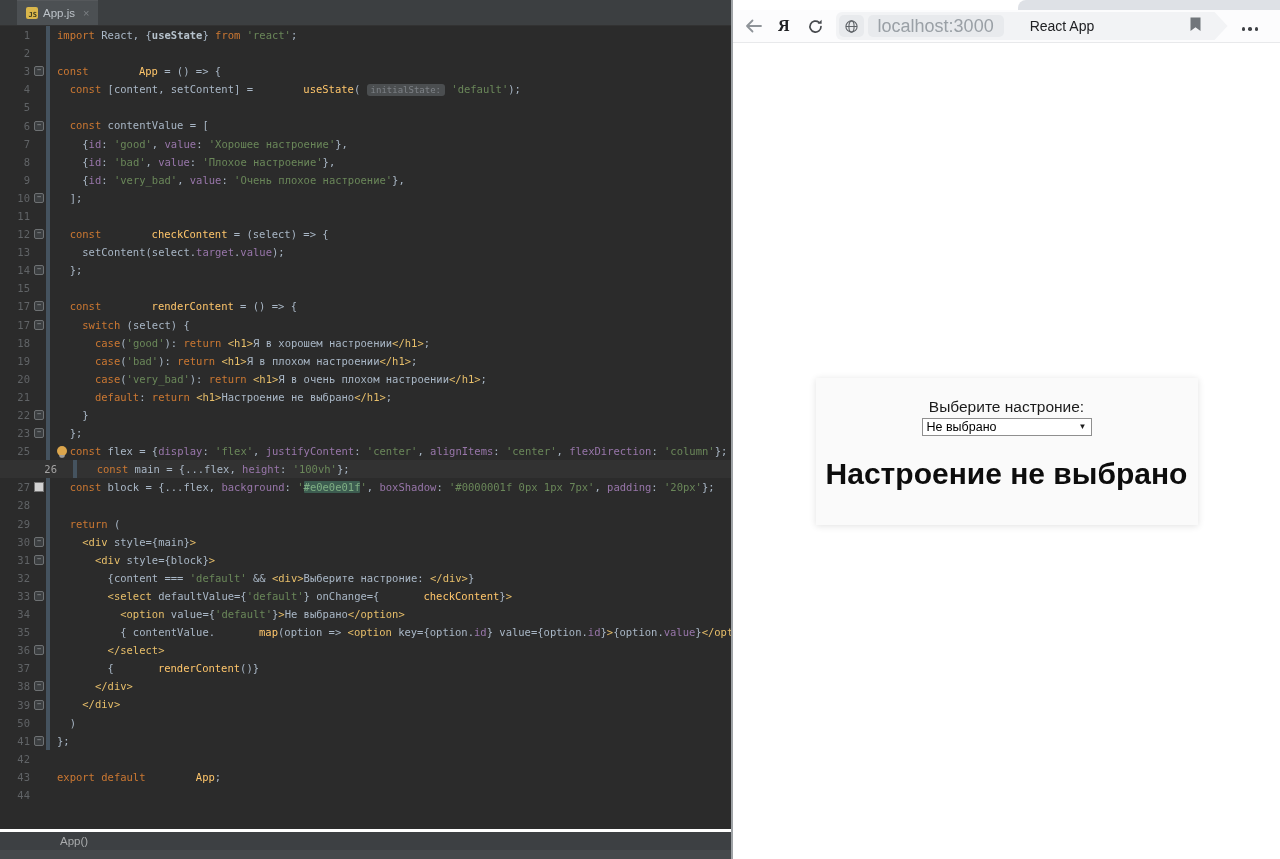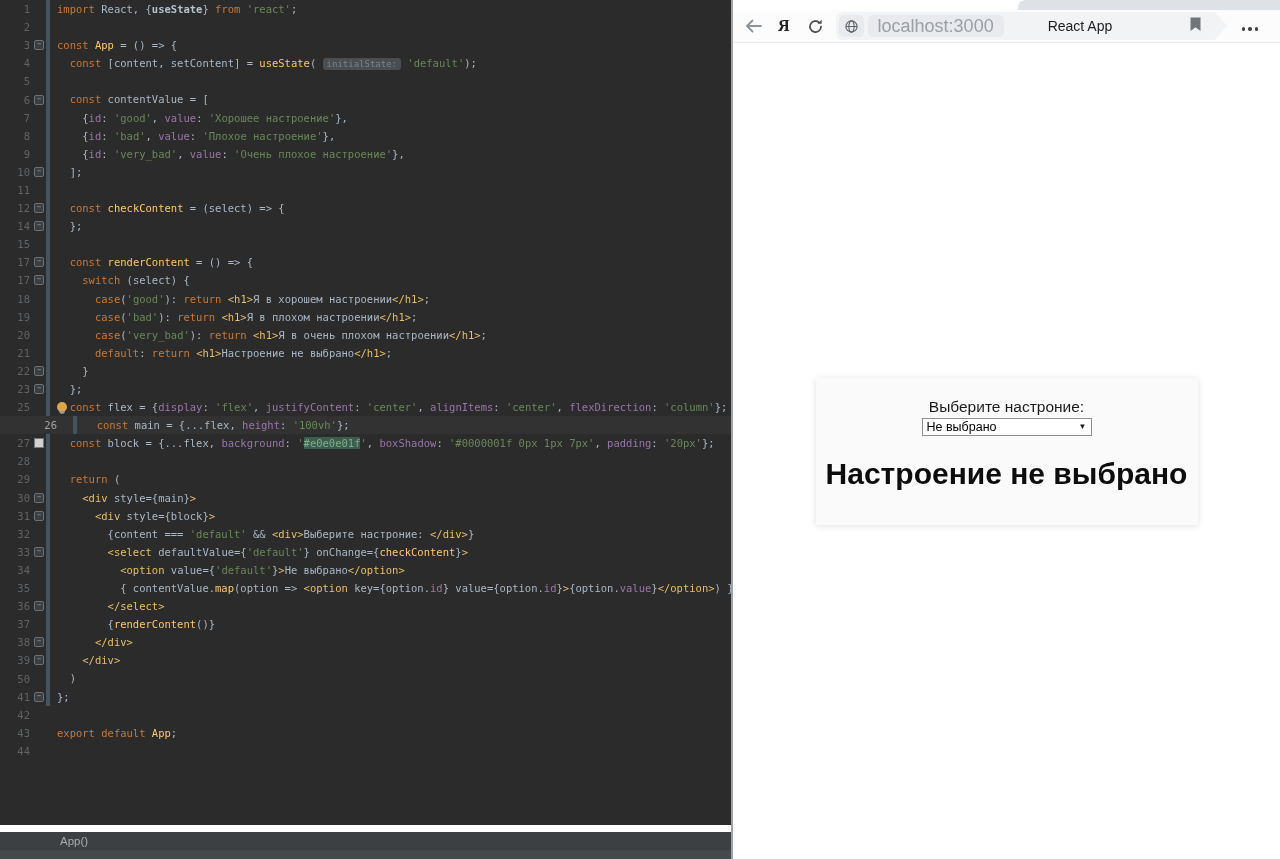--- a/index.html
+++ b/index.html
@@ -27,30 +27,30 @@
         font:7px/6px "DejaVu Sans Mono",monospace;text-align:center;font-style:normal;}
   .swatch{width:8px;height:8px;background:#d2d2d2;border:1px solid #777;display:inline-block;}
   .vcs{width:4px;flex:none;height:100%;}
   .vcs.on{background:#45535f;}
   .codecell{flex:1;overflow:hidden;position:relative;padding-left:7px;
             font:10.5px/18.1px "DejaVu Sans Mono",monospace;color:#a9b7c6;}
   .tk-p{color:#a9b7c6;}
   .tk-k{color:#cc7832;}
   .tk-s{color:#6a8759;}
   .tk-f{color:#9876aa;}
-  .tk-y{color:#ffc66b;}
+  .tk-y{color:#ffc66b;margin-left:44px;}
   .tk-t{color:#e8bf6a;}
   .tk-b{color:#b6c2cc;font-weight:bold;}
   .tk-h{background:#4b4e50;color:#7e8287;border-radius:3px;padding:1px 4px;font-size:9px;text-align:center;}
   .tk-hs{color:#7fae83;background:#3c5c50;border-radius:1px;}
   .bulb{position:absolute;left:7px;top:4px;width:10px;height:10px;background:#dba54c;border-radius:50%;
         box-shadow:0 4px 0 -2px #8a8a8a;z-index:2;}
   .bulb:after{content:"";position:absolute;left:3px;top:9px;width:4px;height:2px;background:#9a9a9a;}
 
-  .breadcrumb-bar{height:18px;background:#3d4043;border-top:7px solid #ffffff;flex:none;
+  .breadcrumb-bar{height:18px;background:#3d4043;border-top:3px solid #ffffff;flex:none;
                   display:flex;align-items:center;padding-left:60px;}
   .breadcrumb-bar span{color:#a9abad;font-size:11.5px;}
   .status-strip{height:9px;background:#46494c;flex:none;}
 
   .pane-divider{width:2px;height:859px;background:#9fa3a6;flex:none;}
 
   
   .browser-pane{width:547px;height:859px;background:#ffffff;display:flex;flex-direction:column;overflow:hidden;}
   .btabstrip{height:10px;background:#ffffff;position:relative;flex:none;}
   .btabstrip .grayblock{position:absolute;right:0;top:0;width:262px;height:10px;background:#dee1e6;border-radius:8px 0 0 0;}
@@ -59,21 +59,21 @@
   .nav-ic{flex:none;display:flex;align-items:center;justify-content:center;}
   .back-ic{margin-right:16px;}
   .ya{font-size:16px;font-weight:bold;color:#1f2023;margin-right:18px;font-family:"Liberation Serif",serif;}
   .reload-ic{margin-right:13px;}
   .omnibox{height:28px;background:#f2f3f5;border-radius:6px;display:flex;align-items:center;flex:1;max-width:392px;
            clip-path:polygon(0 0,calc(100% - 13px) 0,100% 50%,calc(100% - 13px) 100%,0 100%);
            padding-left:3px;box-sizing:border-box;}
   .sitechip{width:25px;height:22px;background:#e8eaed;border-radius:5px;display:flex;align-items:center;justify-content:center;flex:none;}
   .urlchip{height:22px;background:#e8eaed;border-radius:5px;display:flex;align-items:center;padding:0 10px;margin-left:4px;flex:none;}
   .urlchip span{color:#9aa0a6;font-size:18px;}
-  .ptitle{color:#202124;font-size:14px;margin-left:44px;white-space:nowrap;}
+  .ptitle{color:#202124;font-size:14px;margin-left:26px;white-space:nowrap;}
   .obspacer{flex:1;}
   .bmk{margin-right:26px;flex:none;}
   .dots{display:flex;gap:3px;margin-left:14px;margin-top:6px;}
   .dots i{width:3.5px;height:3.5px;border-radius:50%;background:#3f4246;display:block;}
 
   .bcontent{flex:1;display:flex;align-items:center;justify-content:center;background:#ffffff;}
   .mood-card{width:382px;box-sizing:border-box;background:#fafafa;box-shadow:0 1px 7px rgba(0,0,0,0.12);
              padding:20px 20px 34px;display:flex;flex-direction:column;align-items:center;}
   .mood-label{font-size:15.5px;color:#1b1b1b;margin-bottom:2px;}
   .mood-select{width:170px;height:18px;box-sizing:border-box;border:1px solid #8f8f8f;background:#fff;
@@ -81,34 +81,42 @@
   .mood-select .val{font-size:12.5px;color:#000;}
   .mood-select .arr{font-size:8px;color:#1c1c1c;}
   .mood-heading{font-size:30px;font-weight:bold;color:#0d0d0d;margin:21px 0 0;white-space:nowrap;}
 </style>
 </head>
 <body>
 
 <div class="screen">
 
   <div class="editor-pane">
+    <div class="tab-bar">
+      <div class="tab">
+        <span class="jsicon">JS</span>
+        <span class="tab-title">App.js</span>
+        <span class="tab-close">×</span>
+      </div>
+    </div>
 
     <div class="code-scroll">
         <div class="code-line"><span class="ln">1</span><span class="foldcol"></span><span class="vcs on"></span><span class="codecell"><span class="tk-k">import </span><span class="tk-p">React, {</span><span class="tk-b">useState</span><span class="tk-p">} </span><span class="tk-k">from </span><span class="tk-s">'react'</span><span class="tk-p">;</span></span></div>
         <div class="code-line"><span class="ln">2</span><span class="foldcol"></span><span class="vcs on"></span><span class="codecell"></span></div>
         <div class="code-line"><span class="ln">3</span><span class="foldcol"><i class="fold">−</i></span><span class="vcs on"></span><span class="codecell"><span class="tk-k">const </span><span class="tk-y">App</span><span class="tk-p"> = () =&gt; {</span></span></div>
         <div class="code-line"><span class="ln">4</span><span class="foldcol"></span><span class="vcs on"></span><span class="codecell"><span class="tk-p">  </span><span class="tk-k">const</span><span class="tk-p"> [content, setContent] = </span><span class="tk-y">useState</span><span class="tk-p">( </span><span class="tk-h">initialState:</span><span class="tk-s"> 'default'</span><span class="tk-p">);</span></span></div>
         <div class="code-line"><span class="ln">5</span><span class="foldcol"></span><span class="vcs on"></span><span class="codecell"></span></div>
         <div class="code-line"><span class="ln">6</span><span class="foldcol"><i class="fold">−</i></span><span class="vcs on"></span><span class="codecell"><span class="tk-p">  </span><span class="tk-k">const</span><span class="tk-p"> contentValue = [</span></span></div>
         <div class="code-line"><span class="ln">7</span><span class="foldcol"></span><span class="vcs on"></span><span class="codecell"><span class="tk-p">    {</span><span class="tk-f">id</span><span class="tk-p">: </span><span class="tk-s">'good'</span><span class="tk-p">, </span><span class="tk-f">value</span><span class="tk-p">: </span><span class="tk-s">'Хорошее настроение'</span><span class="tk-p">},</span></span></div>
         <div class="code-line"><span class="ln">8</span><span class="foldcol"></span><span class="vcs on"></span><span class="codecell"><span class="tk-p">    {</span><span class="tk-f">id</span><span class="tk-p">: </span><span class="tk-s">'bad'</span><span class="tk-p">, </span><span class="tk-f">value</span><span class="tk-p">: </span><span class="tk-s">'Плохое настроение'</span><span class="tk-p">},</span></span></div>
         <div class="code-line"><span class="ln">9</span><span class="foldcol"></span><span class="vcs on"></span><span class="codecell"><span class="tk-p">    {</span><span class="tk-f">id</span><span class="tk-p">: </span><span class="tk-s">'very_bad'</span><span class="tk-p">, </span><span class="tk-f">value</span><span class="tk-p">: </span><span class="tk-s">'Очень плохое настроение'</span><span class="tk-p">},</span></span></div>
         <div class="code-line"><span class="ln">10</span><span class="foldcol"><i class="fold">−</i></span><span class="vcs on"></span><span class="codecell"><span class="tk-p">  ];</span></span></div>
         <div class="code-line"><span class="ln">11</span><span class="foldcol"></span><span class="vcs on"></span><span class="codecell"></span></div>
         <div class="code-line"><span class="ln">12</span><span class="foldcol"><i class="fold">−</i></span><span class="vcs on"></span><span class="codecell"><span class="tk-p">  </span><span class="tk-k">const </span><span class="tk-y">checkContent</span><span class="tk-p"> = (select) =&gt; {</span></span></div>
+        <div class="code-line"><span class="ln">13</span><span class="foldcol"></span><span class="vcs on"></span><span class="codecell"><span class="tk-p">    setContent(select.</span><span class="tk-f">target</span><span class="tk-p">.</span><span class="tk-f">value</span><span class="tk-p">);</span></span></div>
         <div class="code-line"><span class="ln">14</span><span class="foldcol"><i class="fold">−</i></span><span class="vcs on"></span><span class="codecell"><span class="tk-p">  };</span></span></div>
         <div class="code-line"><span class="ln">15</span><span class="foldcol"></span><span class="vcs on"></span><span class="codecell"></span></div>
         <div class="code-line"><span class="ln">17</span><span class="foldcol"><i class="fold">−</i></span><span class="vcs on"></span><span class="codecell"><span class="tk-p">  </span><span class="tk-k">const </span><span class="tk-y">renderContent</span><span class="tk-p"> = () =&gt; {</span></span></div>
         <div class="code-line"><span class="ln">17</span><span class="foldcol"><i class="fold">−</i></span><span class="vcs on"></span><span class="codecell"><span class="tk-p">    </span><span class="tk-k">switch</span><span class="tk-p"> (select) {</span></span></div>
         <div class="code-line"><span class="ln">18</span><span class="foldcol"></span><span class="vcs on"></span><span class="codecell"><span class="tk-p">      </span><span class="tk-k">case</span><span class="tk-p">(</span><span class="tk-s">'good'</span><span class="tk-p">): </span><span class="tk-k">return </span><span class="tk-t">&lt;h1&gt;</span><span class="tk-p">Я в хорошем настроении</span><span class="tk-t">&lt;/h1&gt;</span><span class="tk-p">;</span></span></div>
         <div class="code-line"><span class="ln">19</span><span class="foldcol"></span><span class="vcs on"></span><span class="codecell"><span class="tk-p">      </span><span class="tk-k">case</span><span class="tk-p">(</span><span class="tk-s">'bad'</span><span class="tk-p">): </span><span class="tk-k">return </span><span class="tk-t">&lt;h1&gt;</span><span class="tk-p">Я в плохом настроении</span><span class="tk-t">&lt;/h1&gt;</span><span class="tk-p">;</span></span></div>
         <div class="code-line"><span class="ln">20</span><span class="foldcol"></span><span class="vcs on"></span><span class="codecell"><span class="tk-p">      </span><span class="tk-k">case</span><span class="tk-p">(</span><span class="tk-s">'very_bad'</span><span class="tk-p">): </span><span class="tk-k">return </span><span class="tk-t">&lt;h1&gt;</span><span class="tk-p">Я в очень плохом настроении</span><span class="tk-t">&lt;/h1&gt;</span><span class="tk-p">;</span></span></div>
         <div class="code-line"><span class="ln">21</span><span class="foldcol"></span><span class="vcs on"></span><span class="codecell"><span class="tk-p">      </span><span class="tk-k">default</span><span class="tk-p">: </span><span class="tk-k">return </span><span class="tk-t">&lt;h1&gt;</span><span class="tk-p">Настроение не выбрано</span><span class="tk-t">&lt;/h1&gt;</span><span class="tk-p">;</span></span></div>
         <div class="code-line"><span class="ln">22</span><span class="foldcol"><i class="fold">−</i></span><span class="vcs on"></span><span class="codecell"><span class="tk-p">    }</span></span></div>
         <div class="code-line"><span class="ln">23</span><span class="foldcol"><i class="fold">−</i></span><span class="vcs on"></span><span class="codecell"><span class="tk-p">  };</span></span></div>

